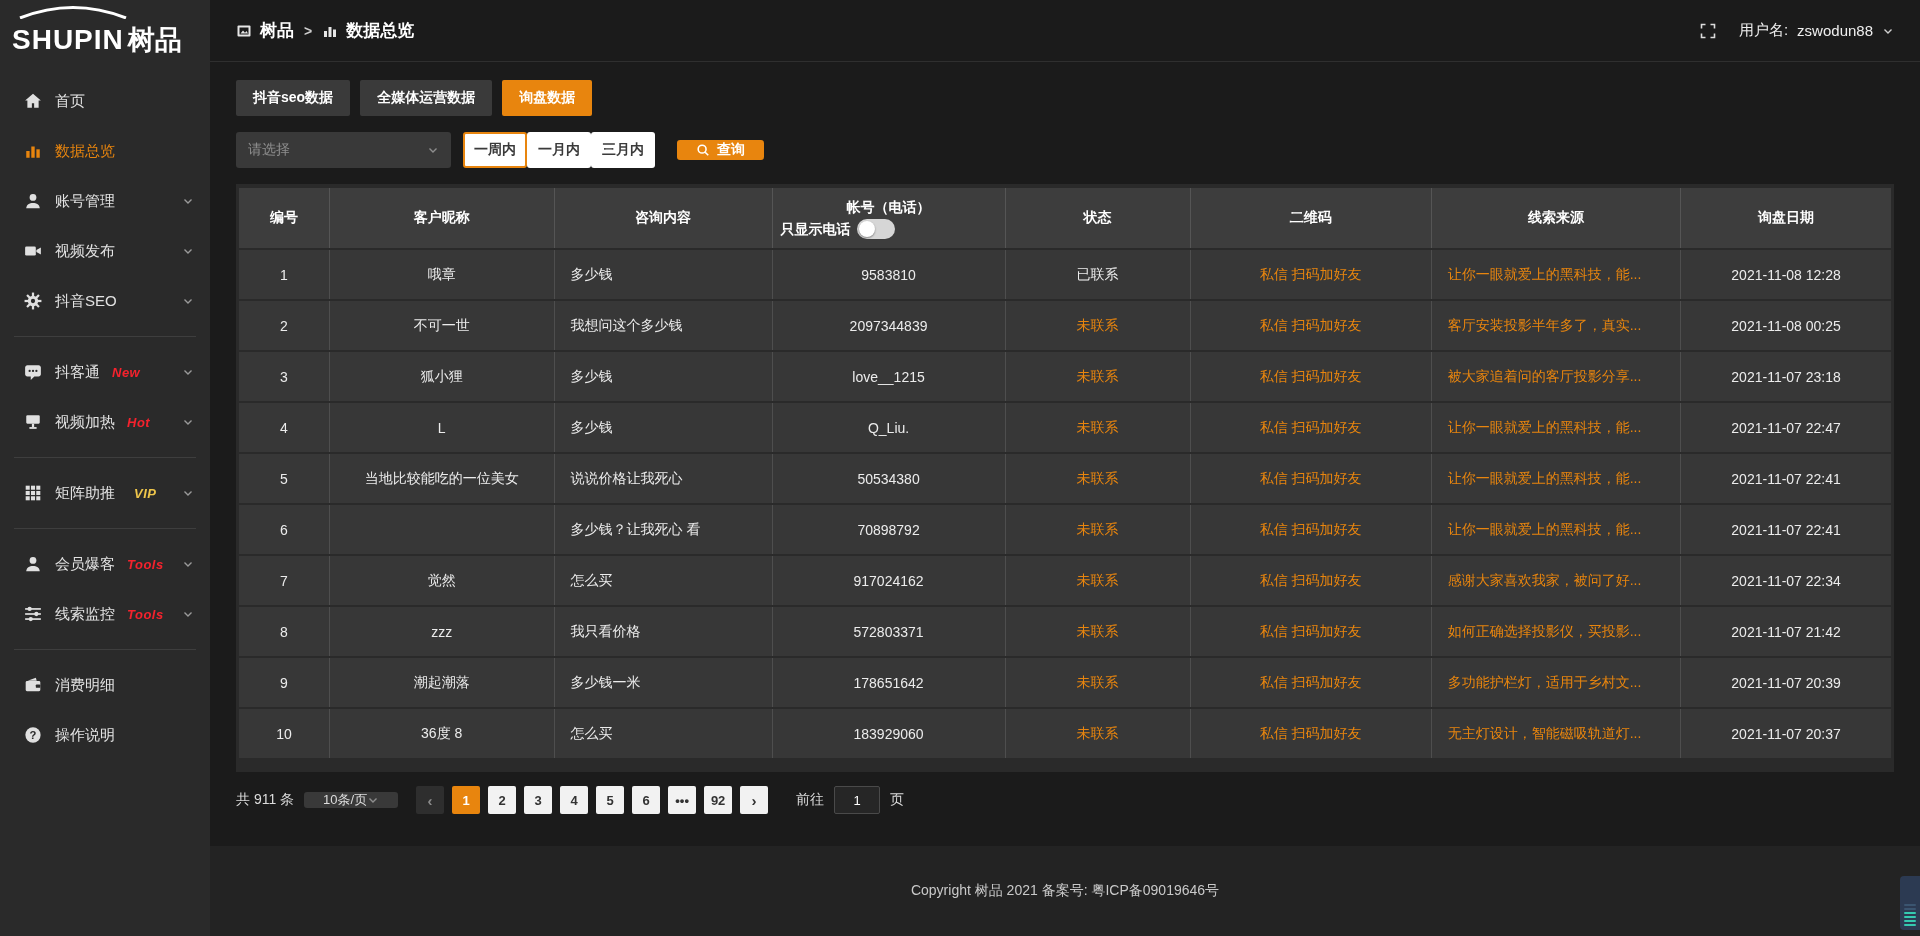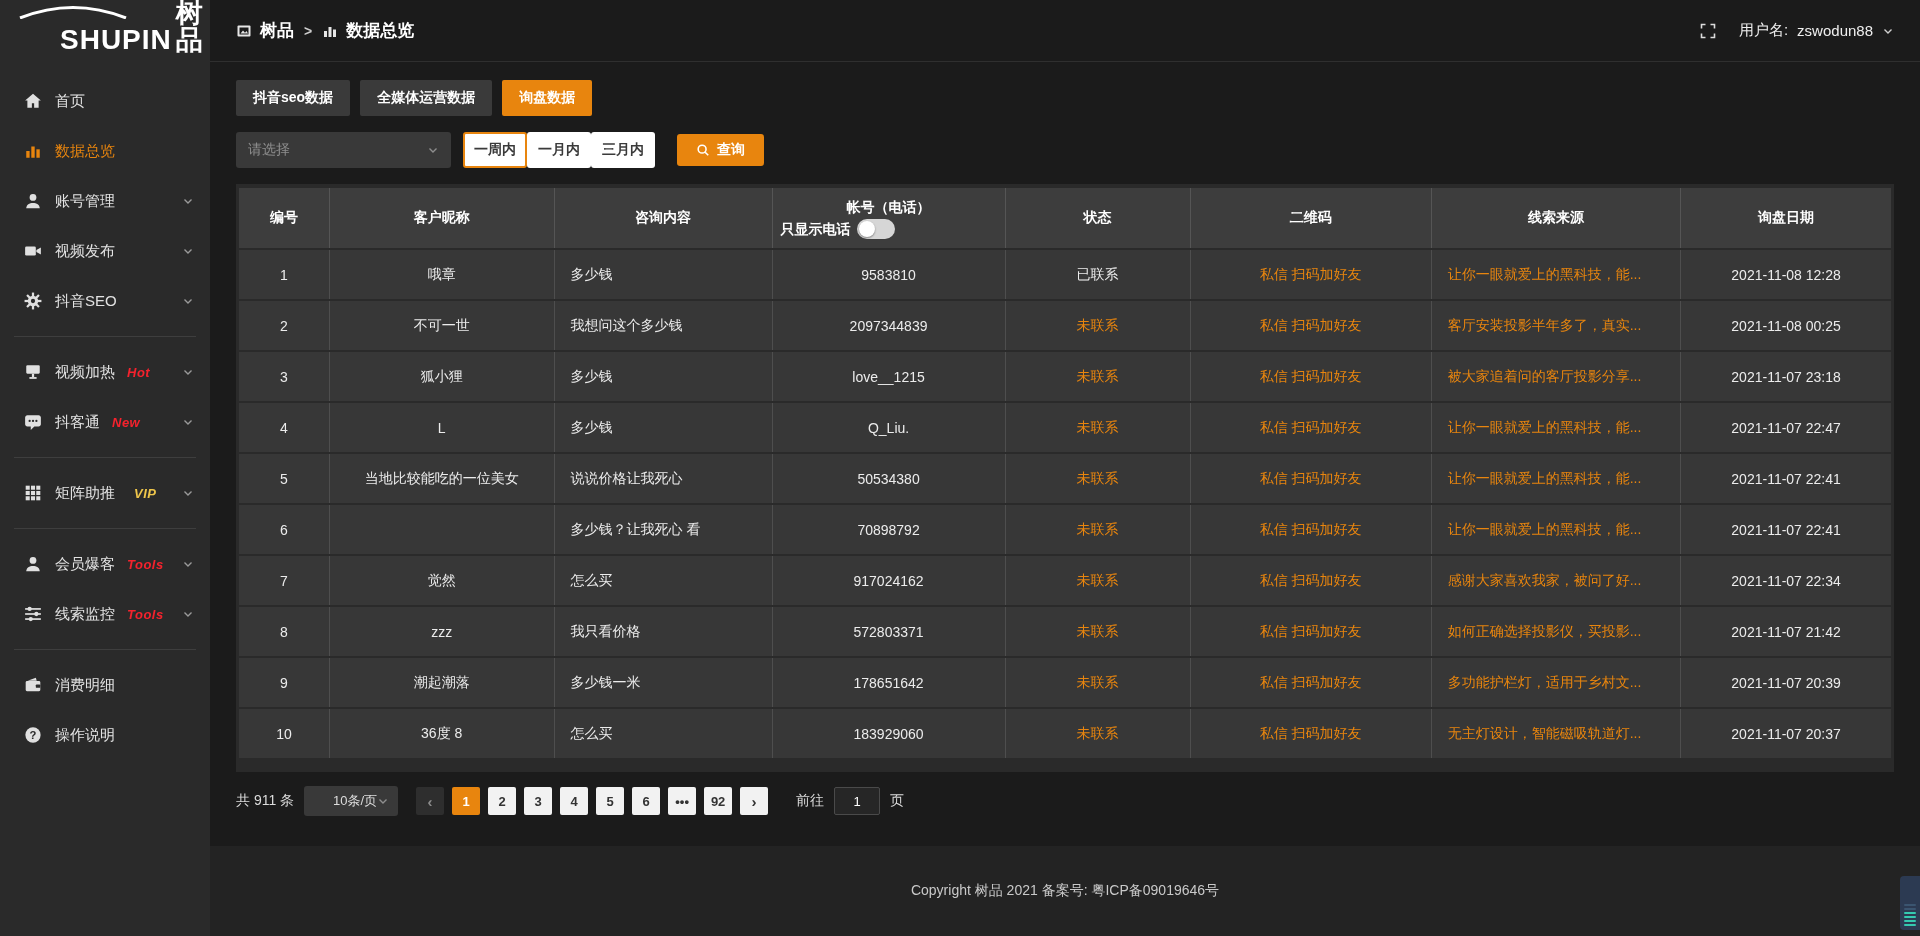--- a/index.html
+++ b/index.html
@@ -4,21 +4,21 @@
 <style>
   * { box-sizing: border-box; margin: 0; padding: 0; }
   html,body { width:1920px; height:936px; overflow:hidden; }
   body { font-family:"Liberation Sans","DejaVu Sans",sans-serif; background:#1b1b1b; color:#e6e6e6; }
   .app { display:flex; width:1920px; height:936px; }
 
   
   .sidebar { width:210px; flex-shrink:0; background:#2a2a2a; display:flex; flex-direction:column; }
   .logo { height:62px; display:flex; align-items:flex-end; padding:10px 0 8px 12px; cursor:pointer; position:relative; }
   .logo-arc { position:absolute; top:5px; left:14px; width:118px; height:14px; }
-  .logo-en { font-weight:bold; font-size:28px; color:#fff; letter-spacing:1px; line-height:1;margin-left:48px; }
+  .logo-en { font-weight:bold; font-size:28px; color:#fff; letter-spacing:1px; line-height:1; }
   .logo-cn { font-weight:bold; font-size:27px; color:#fff; line-height:1; margin-left:4px; }
   .menu { padding-top:14px; flex:1; }
   .sb-item { height:50px; display:flex; align-items:center; padding:0 16px 0 24px; font-size:15px; color:#e2e2e2; cursor:pointer; }
   .sb-item.active { color:#e8850e; }
   .sb-ic { width:18px; height:18px; margin-right:13px; color:#e0e0e0; flex-shrink:0; }
   .sb-item.active .sb-ic { color:#e8850e; }
   .sb-ic svg { width:100%; height:100%; display:block; }
   .sb-badge { font-style:italic; font-weight:bold; font-size:13px; margin-left:12px; letter-spacing:.5px; }
   .sb-badge.red { color:#f5222d; }
   .sb-badge.gold { color:#efc64b;margin-left:19px; }
@@ -46,41 +46,41 @@
   .tab { height:36px; padding:0 17px; display:flex; align-items:center; background:#3a3a3a; color:#fff; font-size:14px; font-weight:bold; border-radius:2px; cursor:pointer; }
   .tab.active { background:#e8850e;font-family:Liberation Mono, monospace; }
 
   .filters { display:flex; align-items:center; gap:12px; margin-top:16px; }
   .select { width:215px; height:36px; background:#393939; border-radius:3px; display:flex; align-items:center; justify-content:space-between; padding:0 12px; color:#8e8e8e; font-size:14px; cursor:pointer; }
   .sel-chev { width:12px; height:12px; color:#8e8e8e; }
   .sel-chev svg { width:100%; height:100%; display:block; }
   .pbtn { min-width:64px; height:36px; background:#fff; border:none; border-radius:3px; color:#3a3a3a; font-weight:bold; font-size:14px; font-family:inherit; display:flex; align-items:center; justify-content:center; cursor:pointer; }
   .pbtn.active { border:2px solid #e8850e; }
   .period-group { display:flex; gap:0; }
-  .search-btn { height:32px; margin-left:10px; background:#e8850e; border:none; border-radius:3px; color:#fff; font-weight:bold; font-size:14px; font-family:inherit; padding:0 19px; display:flex; align-items:center; gap:7px; cursor:pointer; }
+  .search-btn { height:20px; margin-left:10px; background:#e8850e; border:none; border-radius:3px; color:#fff; font-weight:bold; font-size:14px; font-family:inherit; padding:0 19px; display:flex; align-items:center; gap:7px; cursor:pointer; }
   .search-ic { width:14px; height:14px; }
   .search-ic svg { width:100%; height:100%; display:block; }
 
   
   .table-wrap { margin-top:16px; background:#2a2a2a; padding:2px 3px 12px; }
   table { width:100%; border-collapse:separate; border-spacing:0 2px; table-layout:fixed; }
   th { background:#3d3d3d; color:#fff; font-size:14px; font-weight:bold; height:60px; border-right:1px solid #555; padding:0 8px; }
   th:last-child { border-right:none; }
   td { background:#373737; color:#ececec; font-size:14px; height:49px; text-align:center; border-right:1px solid #4e4e4e; padding:0 10px; overflow:hidden; white-space:nowrap; text-overflow:ellipsis; }
   td:last-child { border-right:none; }
   td.left { text-align:left; padding-left:16px; }
   td.orange { color:#e8850e; }
   .th-line { line-height:22px; }
   .th-toggle-row { display:flex; align-items:center; justify-content:flex-start; gap:6px; }
   .toggle { width:38px; height:20px; background:#d6d6d6; border-radius:10px; position:relative; cursor:pointer; display:inline-block; }
   .toggle .knob { position:absolute; left:2px; top:2px; width:16px; height:16px; background:#fff; border-radius:50%; box-shadow:0 1px 2px rgba(0,0,0,.4); }
 
   
   .pagination { margin-top:14px; display:flex; align-items:center; gap:10px; font-size:14px; color:#dcdcdc; }
-  .psize { width:94px; height:30px; background:#393939; border-radius:3px; display:flex; align-items:center; justify-content:flex-end; padding:0 9px; color:#dcdcdc; font-size:13px; cursor:pointer; margin-right:8px; }
+  .psize { width:94px; height:16px; background:#393939; border-radius:3px; display:flex; align-items:center; justify-content:center; padding:0 9px; color:#dcdcdc; font-size:13px; cursor:pointer; margin-right:8px; }
   .page-buttons { display:flex; align-items:center; gap:8px; }
   .pg-btn { min-width:28px; height:28px; padding:0 6px; background:#f2f2f2; border:none; border-radius:2px; color:#333; font-weight:bold; font-size:13px; font-family:inherit; display:flex; align-items:center; justify-content:center; cursor:pointer; }
   .pg-btn.active { background:#e8850e; color:#fff; }
   .pg-btn.prev { background:#2e2e2e; color:#8a8a8a; font-size:15px; }
   .pg-btn.next { font-size:15px; }
   .goto-label { margin-left:18px; }
   .goto-input { width:46px; height:28px; background:#262626; border:1px solid #4a4a4a; border-radius:2px; color:#fff; text-align:center; font-size:13px; font-family:inherit; }
 
   
   .footer { position:absolute; left:0; right:0; bottom:0; height:90px; background:#232323; display:flex; align-items:center; justify-content:center; color:#c9c9c9; font-size:14px; }
@@ -171,44 +171,44 @@
           <span class="sb-chev">
             <svg viewBox="0 0 12 12" fill="none" stroke="currentColor" stroke-width="1.4">
               <path d="M2.5 4.5 6 8l3.5-3.5"></path>
             </svg>
           </span>
         </div>
         <div class="sb-divider"></div>
         <div class="sb-item">
           <span class="sb-ic">
             <svg viewBox="0 0 16 16">
-              <rect x="2" y="2" width="12" height="7.5" rx="1" fill="currentColor"></rect>
-              <rect x="7" y="9.5" width="2" height="3" fill="currentColor"></rect>
-              <rect x="4.8" y="12.5" width="6.4" height="1.6" fill="currentColor"></rect>
-            </svg>
-          </span>
-          <span class="sb-label">视频加热</span>
-          <span class="sb-badge red">Hot</span>
-          <span class="sb-chev">
-            <svg viewBox="0 0 12 12" fill="none" stroke="currentColor" stroke-width="1.4">
-              <path d="M2.5 4.5 6 8l3.5-3.5"></path>
-            </svg>
-          </span>
-        </div>
-        <div class="sb-item">
-          <span class="sb-ic">
-            <svg viewBox="0 0 16 16">
               <path d="M3 2h10c1.1 0 2 .9 2 2v6c0 1.1-.9 2-2 2H9.2L6 15v-3H3c-1.1 0-2-.9-2-2V4c0-1.1.9-2 2-2z" fill="currentColor"></path>
               <circle cx="5" cy="7" r="1" fill="#2a2a2a"></circle>
               <circle cx="8" cy="7" r="1" fill="#2a2a2a"></circle>
               <circle cx="11" cy="7" r="1" fill="#2a2a2a"></circle>
             </svg>
           </span>
           <span class="sb-label">抖客通</span>
           <span class="sb-badge red">New</span>
+          <span class="sb-chev">
+            <svg viewBox="0 0 12 12" fill="none" stroke="currentColor" stroke-width="1.4">
+              <path d="M2.5 4.5 6 8l3.5-3.5"></path>
+            </svg>
+          </span>
+        </div>
+        <div class="sb-item">
+          <span class="sb-ic">
+            <svg viewBox="0 0 16 16">
+              <rect x="2" y="2" width="12" height="7.5" rx="1" fill="currentColor"></rect>
+              <rect x="7" y="9.5" width="2" height="3" fill="currentColor"></rect>
+              <rect x="4.8" y="12.5" width="6.4" height="1.6" fill="currentColor"></rect>
+            </svg>
+          </span>
+          <span class="sb-label">视频加热</span>
+          <span class="sb-badge red">Hot</span>
           <span class="sb-chev">
             <svg viewBox="0 0 12 12" fill="none" stroke="currentColor" stroke-width="1.4">
               <path d="M2.5 4.5 6 8l3.5-3.5"></path>
             </svg>
           </span>
         </div>
         <div class="sb-divider"></div>
         <div class="sb-item">
           <span class="sb-ic">
             <svg viewBox="0 0 16 16" fill="currentColor">

